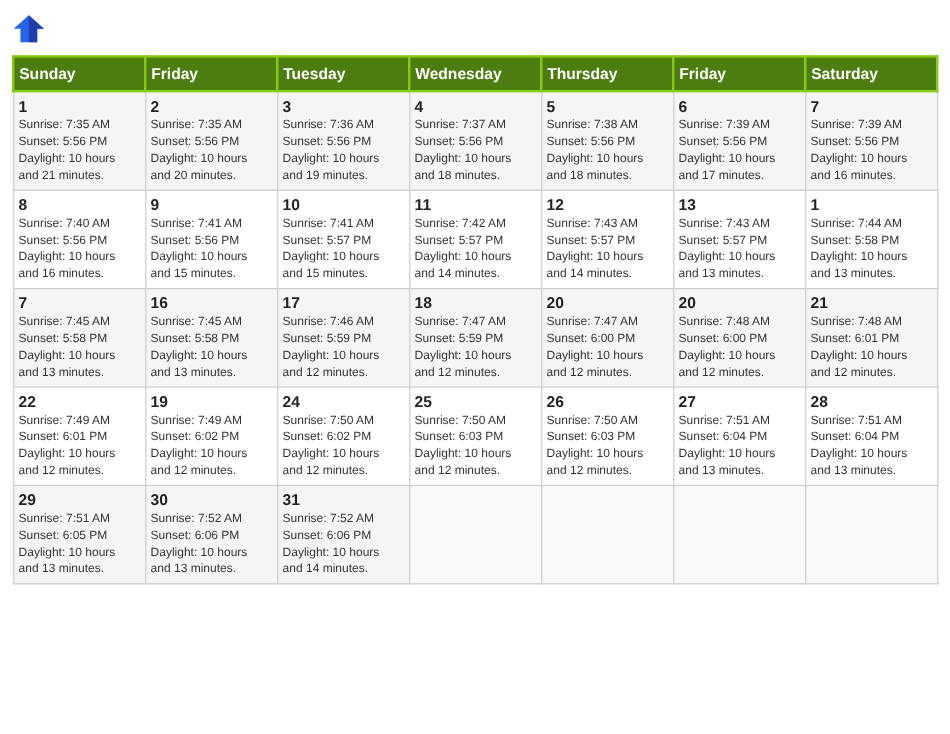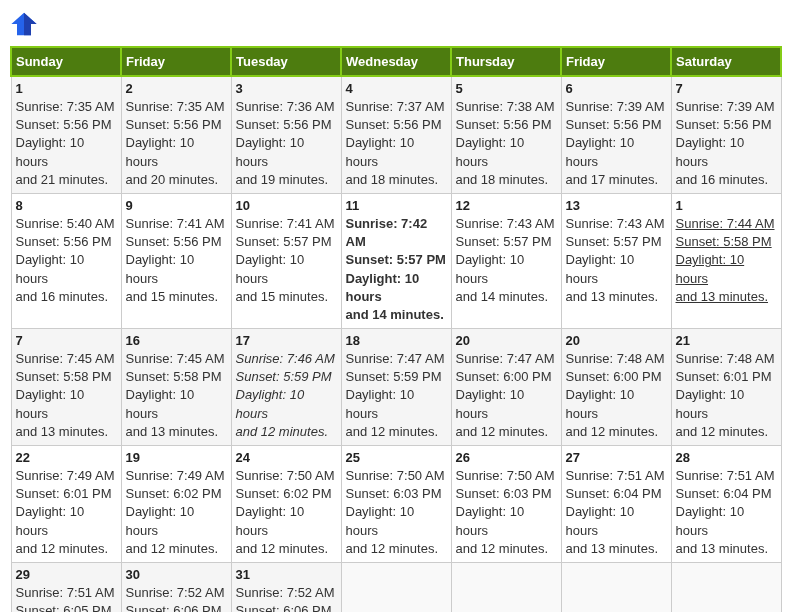--- a/index.html
+++ b/index.html
@@ -75,21 +75,21 @@
     }
     .day-number {
       font-weight: bold;
       font-size: 13px;
       color: #222;
       display: block;
       margin-bottom: 2px;
     }
     .day-info {
       color: #333;
-      font-size: 13px;
+      font-size: 10px;
       line-height: 1.4;
     }
     .empty-cell {
       background: #f9f9f9 !important;
     }
   </style>
 </head>
 <body>
 
 <div class="header">
@@ -169,63 +169,63 @@
           <span class="day-number">7</span>
           <div class="day-info" style="white-space: pre-line;">Sunrise: 7:39 AM
 Sunset: 5:56 PM
 Daylight: 10 hours
 and 16 minutes.</div>
         </td>
       </tr>
       <tr>
         <td>
           <span class="day-number">8</span>
-          <div class="day-info" style="white-space: pre-line;">Sunrise: 5:40 AM
+          <div class="day-info" style="white-space: pre-line;">Sunrise: 7:40 AM
 Sunset: 5:56 PM
 Daylight: 10 hours
 and 16 minutes.</div>
         </td>
         <td>
           <span class="day-number">9</span>
           <div class="day-info" style="white-space: pre-line;">Sunrise: 7:41 AM
 Sunset: 5:56 PM
 Daylight: 10 hours
 and 15 minutes.</div>
         </td>
         <td>
           <span class="day-number">10</span>
           <div class="day-info" style="white-space: pre-line;">Sunrise: 7:41 AM
 Sunset: 5:57 PM
 Daylight: 10 hours
 and 15 minutes.</div>
         </td>
         <td>
           <span class="day-number">11</span>
-          <div class="day-info" style="white-space: pre-line; font-weight: bold;">Sunrise: 7:42 AM
+          <div class="day-info" style="white-space: pre-line;">Sunrise: 7:42 AM
 Sunset: 5:57 PM
 Daylight: 10 hours
 and 14 minutes.</div>
         </td>
         <td>
           <span class="day-number">12</span>
           <div class="day-info" style="white-space: pre-line;">Sunrise: 7:43 AM
 Sunset: 5:57 PM
 Daylight: 10 hours
 and 14 minutes.</div>
         </td>
         <td>
           <span class="day-number">13</span>
           <div class="day-info" style="white-space: pre-line;">Sunrise: 7:43 AM
 Sunset: 5:57 PM
 Daylight: 10 hours
 and 13 minutes.</div>
         </td>
         <td>
           <span class="day-number">1</span>
-          <div class="day-info" style="white-space: pre-line; text-decoration: underline;">Sunrise: 7:44 AM
+          <div class="day-info" style="white-space: pre-line;">Sunrise: 7:44 AM
 Sunset: 5:58 PM
 Daylight: 10 hours
 and 13 minutes.</div>
         </td>
       </tr>
       <tr>
         <td>
           <span class="day-number">7</span>
           <div class="day-info" style="white-space: pre-line;">Sunrise: 7:45 AM
 Sunset: 5:58 PM
@@ -234,21 +234,21 @@
         </td>
         <td>
           <span class="day-number">16</span>
           <div class="day-info" style="white-space: pre-line;">Sunrise: 7:45 AM
 Sunset: 5:58 PM
 Daylight: 10 hours
 and 13 minutes.</div>
         </td>
         <td>
           <span class="day-number">17</span>
-          <div class="day-info" style="white-space: pre-line; font-style: italic;">Sunrise: 7:46 AM
+          <div class="day-info" style="white-space: pre-line;">Sunrise: 7:46 AM
 Sunset: 5:59 PM
 Daylight: 10 hours
 and 12 minutes.</div>
         </td>
         <td>
           <span class="day-number">18</span>
           <div class="day-info" style="white-space: pre-line;">Sunrise: 7:47 AM
 Sunset: 5:59 PM
 Daylight: 10 hours
 and 12 minutes.</div>

